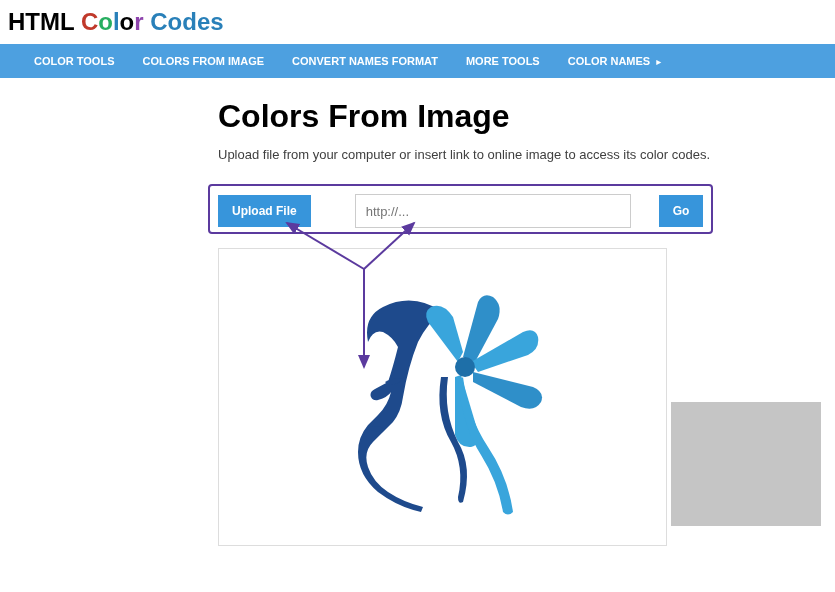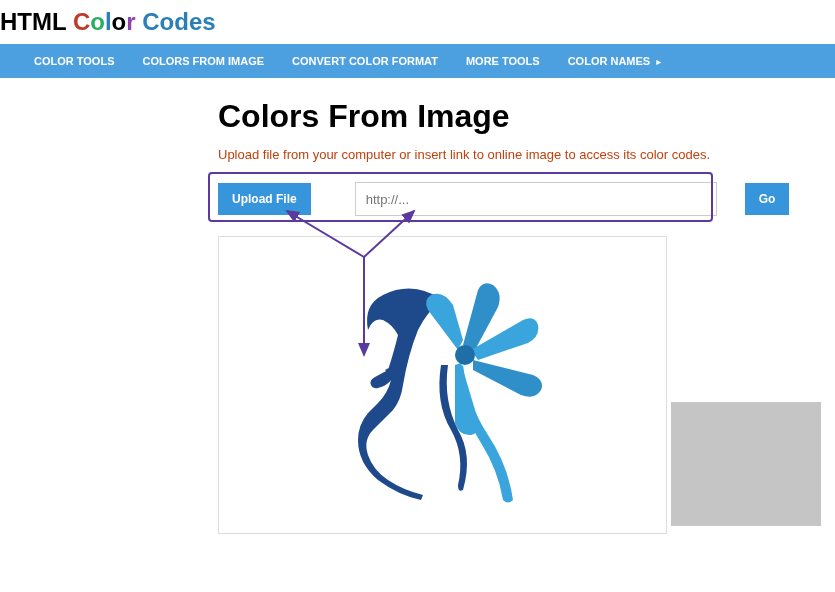--- a/index.html
+++ b/index.html
@@ -1,38 +1,38 @@
 <!DOCTYPE html>
 <html><head>
   <meta charset="utf-8">
   <style>
     * { margin: 0; padding: 0; box-sizing: border-box; }
     body { font-family: Arial, sans-serif; background: #fff; width: 835px; }
     
-    .logo { padding: 8px 0; font-size: 24px; font-weight: bold; }
+    .logo { padding: 8px 8px; font-size: 24px; font-weight: bold; }
     .logo .w1 { color: #000; }
     .logo .c1 { color: #c0392b; }
     .logo .c2 { color: #27ae60; }
     .logo .c3 { color: #2980b9; }
     .logo .c4 { color: #000; }
     .logo .c5 { color: #8e44ad; }
     .logo .w3 { color: #2980b9; }
     
     .navbar { background: #4da0e0; display: flex; align-items: center; padding: 0 20px; height: 34px; }
     .nav-item { color: #fff; font-size: 11px; font-weight: bold; padding: 10px 14px; cursor: pointer; }
     .nav-arrow { color: #fff; font-size: 10px; margin-left: -8px; }
     
     .content { padding: 20px 0 20px 218px; width: 835px; }
     .page-title { font-size: 32px; font-weight: bold; color: #000; margin-bottom: 12px; }
-    .page-desc { font-size: 13px; color: #c2410c; margin-bottom: 20px; }
+    .page-desc { font-size: 13px; color: #404040; margin-bottom: 32px; }
     
     .upload-row { display: flex; align-items: center; gap: 2px; position: relative; }
     .highlight-box { position: absolute; border: 2px solid #5b3a9e; border-radius: 4px; top: -10px; left: -10px; width: 505px; height: 50px; pointer-events: none; }
     .upload-btn { background: #3795db; color: #fff; border: none; padding: 9px 14px; font-size: 12px; font-weight: bold; cursor: pointer; }
-    .url-input { border: 1px solid #ccc; padding: 8px 10px; font-size: 13px; width: 362px; height: 34px; }
+    .url-input { border: 1px solid #ccc; padding: 8px 10px; font-size: 13px; width: 276px; height: 34px; }
     .go-btn { background: #3795db; color: #fff; border: none; padding: 9px 14px; font-size: 12px; font-weight: bold; cursor: pointer; margin-left: 26px; }
     
     .image-area { margin-top: 20px; border: 1px solid #ddd; width: 449px; height: 298px; display: flex; align-items: center; justify-content: center; position: relative; }
     .image-svg { width: 260px; height: 260px; }
     
     .gray-panel { position: absolute; right: 14px; top: 402px; width: 150px; height: 124px; background: #c5c5c5; }
     
     .color-code-row { display: flex; align-items: center; gap: 12px; margin-top: 18px; margin-left: 290px; }
     .color-code-label { font-size: 18px; color: #333; }
     .color-code-input { border: 1px solid #ddd; width: 175px; height: 40px; padding: 6px; }
@@ -44,21 +44,21 @@
 
 <div class="logo">
   <span class="w1">HTML</span>
   <span><span class="c1">C</span><span class="c2">o</span><span class="c3">l</span><span class="c4">o</span><span class="c5">r</span></span>
   <span class="w3">Codes</span>
 </div>
 
 <div class="navbar">
   <div class="nav-item">COLOR TOOLS</div>
   <div class="nav-item">COLORS FROM IMAGE</div>
-  <div class="nav-item">CONVERT COLOR FORMAT</div>
+  <div class="nav-item">CONVERT NAMES FORMAT</div>
   <div class="nav-item">MORE TOOLS</div>
   <div class="nav-item">COLOR NAMES</div>
   <span class="nav-arrow">▸</span>
 </div>
 
 <div class="content">
   <h1 class="page-title">Colors From Image</h1>
   <p class="page-desc">Upload file from your computer or insert link to online image to access its color codes.</p>
 
   <div class="upload-row">

